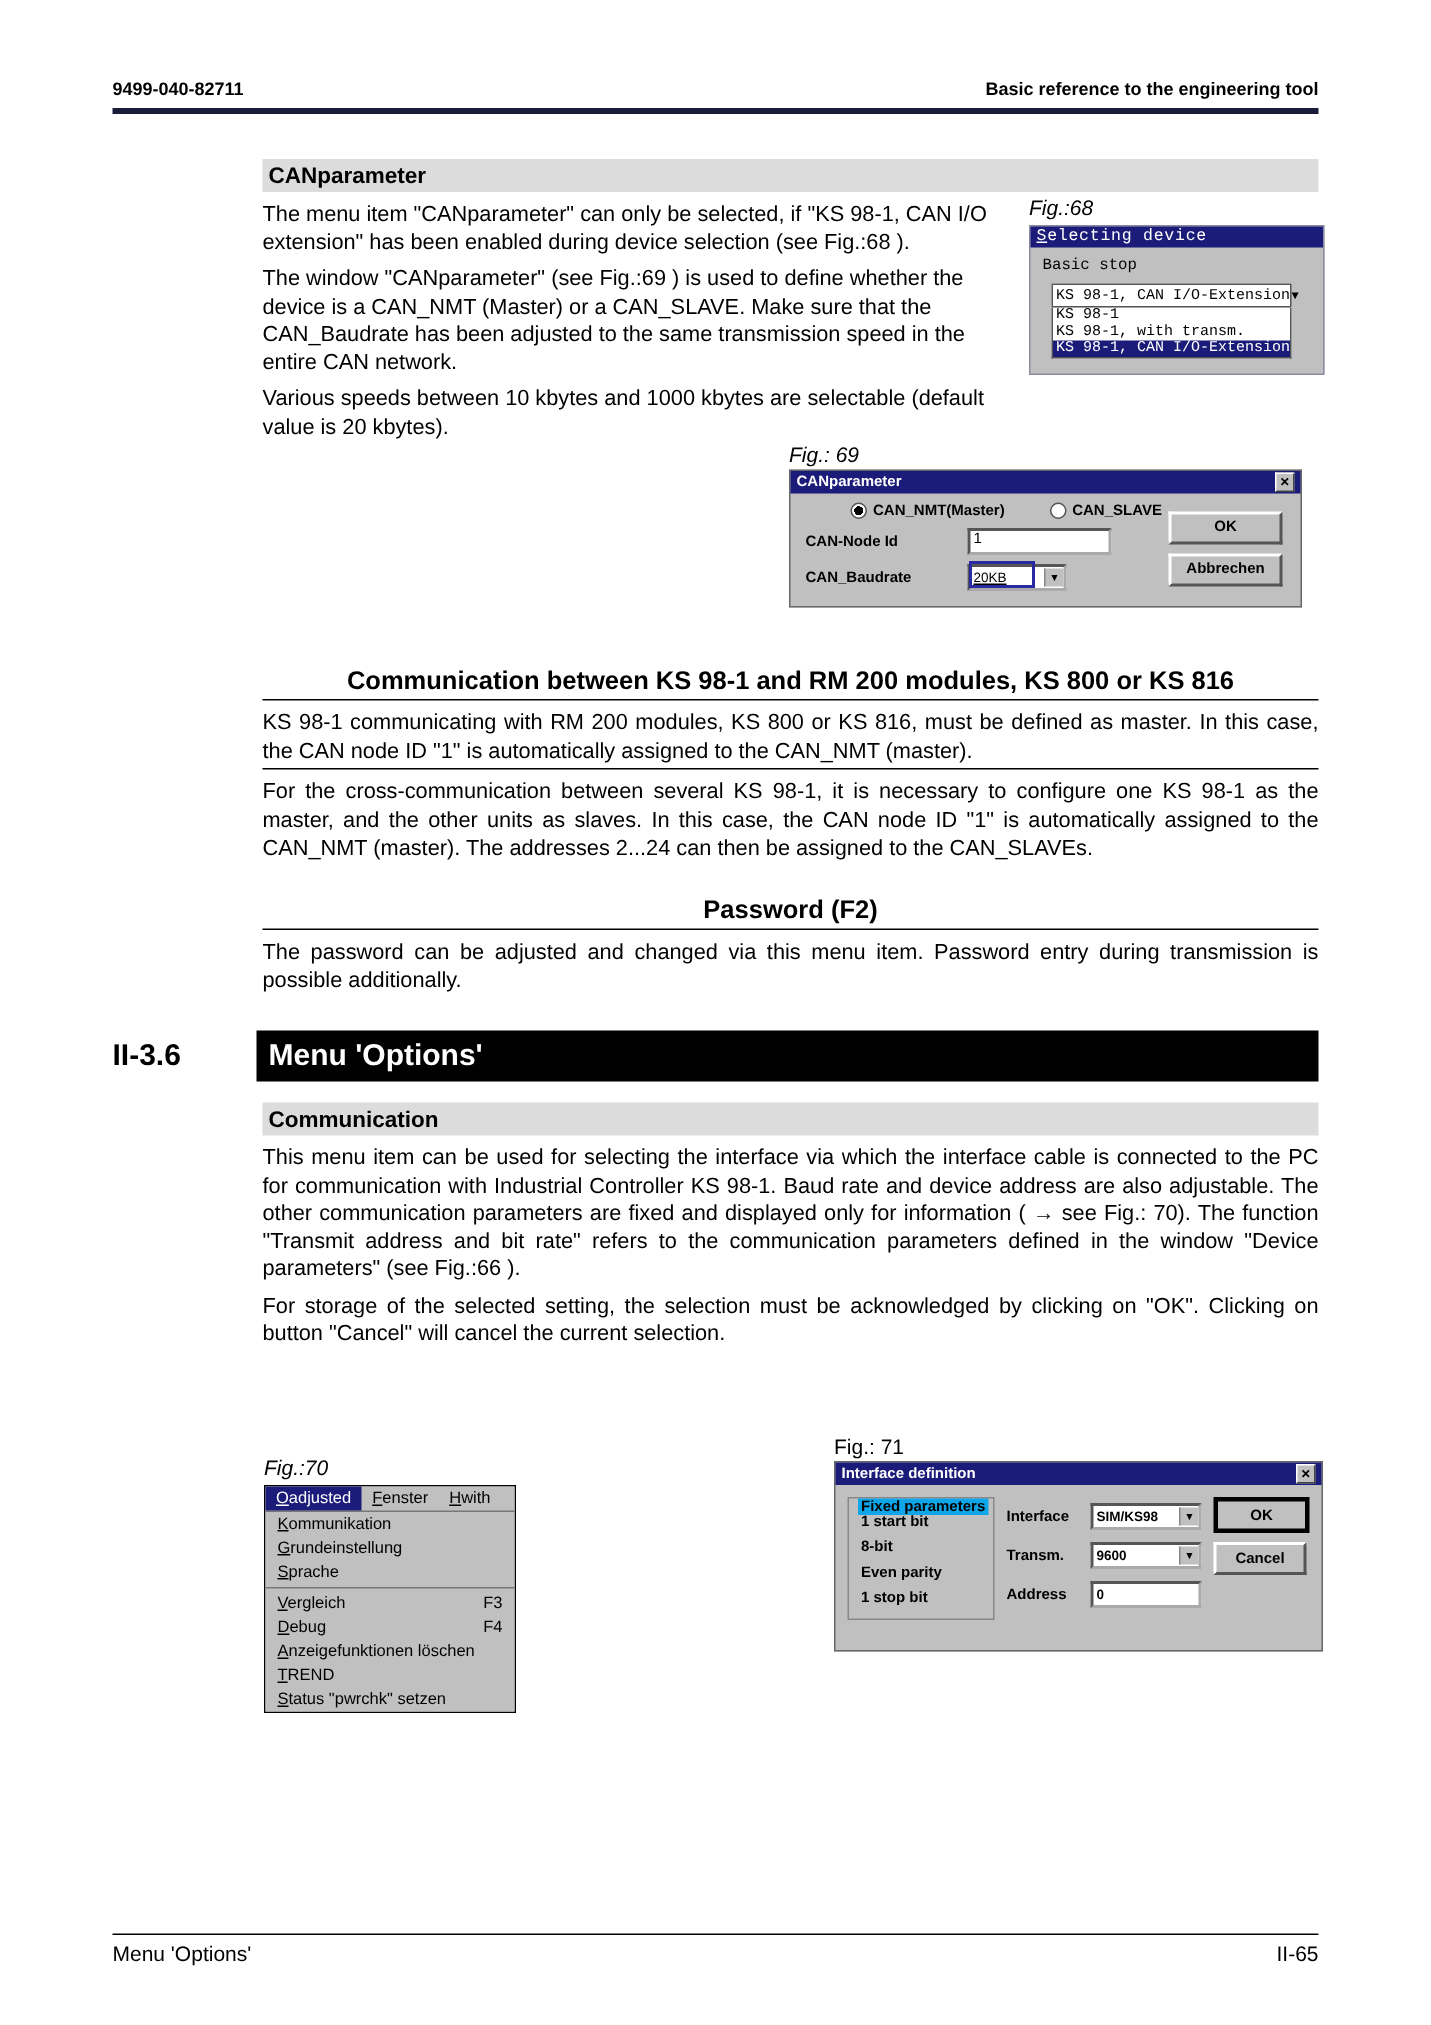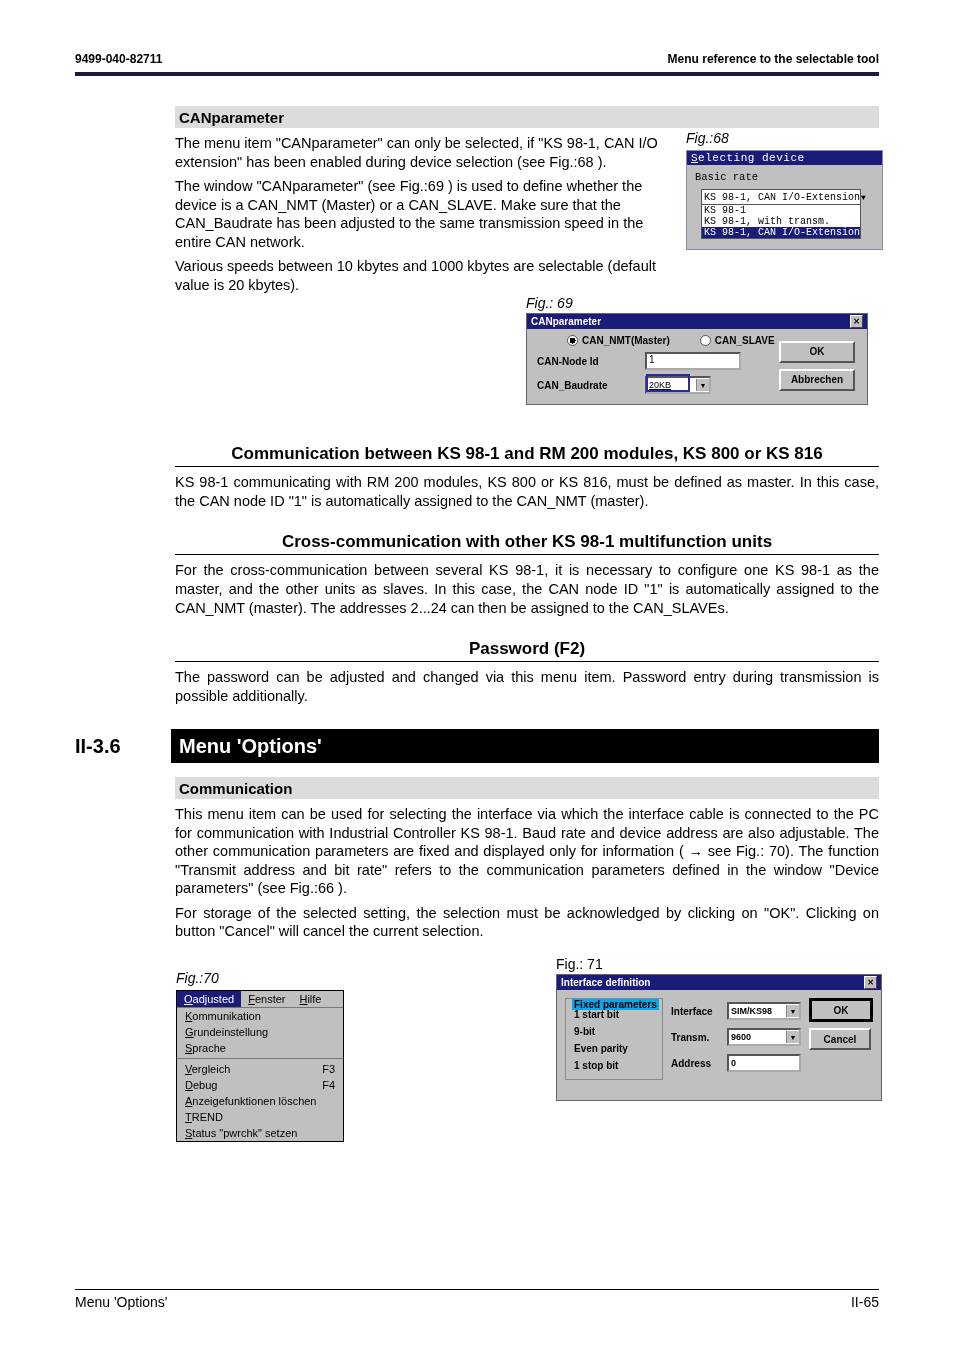--- a/index.html
+++ b/index.html
@@ -324,38 +324,37 @@
     justify-content:space-between;
     font-size: 14px;
   }
 </style>
 </head>
 <body>
 
 <div class="page">
   <div class="topbar">
     <span>9499-040-82711</span>
-    <span>Menu reference to the selectable tool</span>
+    <span>Basic reference to the engineering tool</span>
   </div>
   <div class="rule-dark"></div>
 
   <div class="content col-main">
 
     <div class="sec-band">
       <span class="h3">CANparameter</span>
     </div>
     <div class="para" style="width:490px; text-align:left;">The menu item "CANparameter" can only be selected, if "KS 98-1, CAN I/O extension" has been enabled during device selection (see Fig.:68 ).</div>
     <div class="para" style="width:490px; text-align:left;">The window "CANparameter" (see Fig.:69 ) is used to define whether the device is a CAN_NMT (Master) or a CAN_SLAVE. Make sure that the CAN_Baudrate has been adjusted to the same transmission speed in the entire CAN network.</div>
     <div class="para" style="width:490px; text-align:left;">Various speeds between 10 kbytes and 1000 kbytes are selectable (default value is 20 kbytes).</div>
 
     <div class="h2" style="margin-top:150px;">Communication between KS 98-1 and RM 200 modules, KS 800 or KS 816</div>
     <div class="h2-rule"></div>
     <div class="para">KS 98-1 communicating with RM 200 modules, KS 800 or KS 816, must be defined as master. In this case, the CAN node ID "1" is automatically assigned to the CAN_NMT (master).</div>
 
-    <div class="h2">Cross-communication with other KS 98-1 multifunction units</div>
     <div class="h2-rule"></div>
     <div class="para">For the cross-communication between several KS 98-1, it is necessary to configure one KS 98-1 as the master, and the other units as slaves. In this case, the CAN node ID "1" is automatically assigned to the CAN_NMT (master). The addresses 2...24 can then be assigned to the CAN_SLAVEs.</div>
 
     <div class="h2">Password (F2)</div>
     <div class="h2-rule"></div>
     <div class="para">The password can be adjusted and changed via this menu item. Password entry during transmission is possible additionally.</div>
 
     <div class="h-chapter-row">
       <div class="h-chapter-num">II-3.6</div>
       <div class="h-chapter-bar">Menu 'Options'</div>
@@ -370,21 +369,21 @@
   </div>
 </div>
 
 <div class="fig68">
   <div class="fig-label">Fig.:68</div>
   <div class="win">
     <div class="titlebar">
       <span class="ul">S</span><span>electing device</span>
     </div>
     <div class="body">
-      <div class="grp-label">Basic rate</div>
+      <div class="grp-label">Basic stop</div>
       <div class="combo">
         <div class="val">KS 98-1, CAN I/O-Extension</div>
         <div class="btn">▼</div>
       </div>
       <div class="listbox">
         <div>KS 98-1</div>
         <div>KS 98-1, with transm.</div>
         <div class="sel">KS 98-1, CAN I/O-Extension</div>
       </div>
     </div>
@@ -426,21 +425,21 @@
     </div>
   </div>
 </div>
 
 <div class="fig70">
   <div class="fig-label">Fig.:70</div>
   <div class="menu">
     <div class="menubar">
       <div class="sel"><span class="ul">O</span><span>adjusted</span></div>
       <div><span class="ul">F</span><span>enster</span></div>
-      <div><span class="ul">H</span><span>ilfe</span></div>
+      <div><span class="ul">H</span><span>with</span></div>
     </div>
     <div class="dropdown">
       <div class="item">
           <span class="txt"><span class="ul">K</span>ommunikation</span>
         </div>
       <div class="item">
           <span class="txt"><span class="ul">G</span>rundeinstellung</span>
         </div>
       <div class="item">
           <span class="txt"><span class="ul">S</span>prache</span>
@@ -471,21 +470,21 @@
   <div class="lbl71">Fig.: 71</div>
   <div class="win">
     <div class="titlebar">
       <span>Interface definition</span>
       <span class="close" style="width:11px;height:11px;background:#c0c0c0;color:#000;font-size:8px;display:flex;align-items:center;justify-content:center;border:1px solid #fff;border-right-color:#444;border-bottom-color:#444;">✕</span>
     </div>
     <div class="body">
       <div class="fixed-box">
         <div class="legend">Fixed parameters</div>
         <div>1 start bit</div>
-        <div>9-bit</div>
+        <div>8-bit</div>
         <div>Even parity</div>
         <div>1 stop bit</div>
       </div>
       <div class="mid">
         <div>Interface</div>
         <div class="combo">
           <div class="val">SIM/KS98</div>
           <div class="arrow">▼</div>
         </div>
         <div>Transm.</div>

